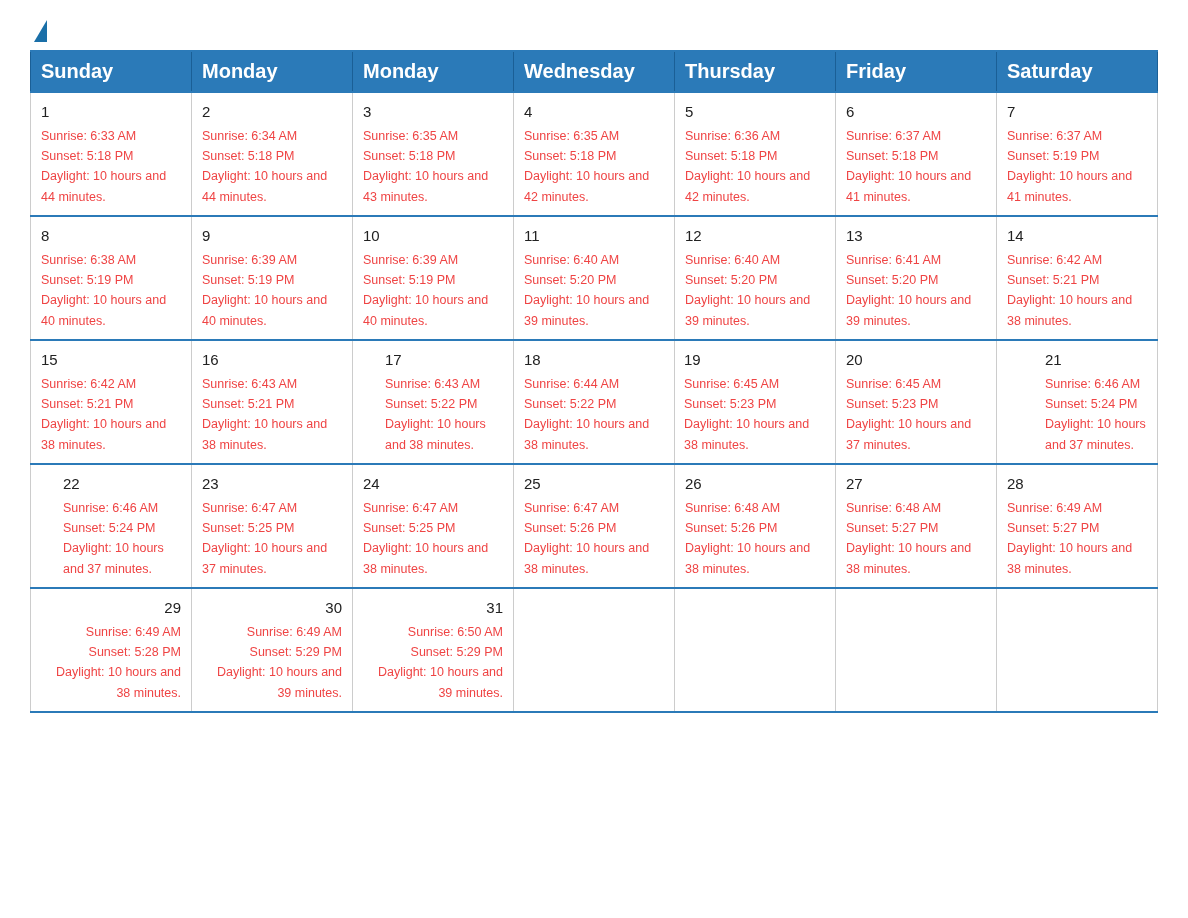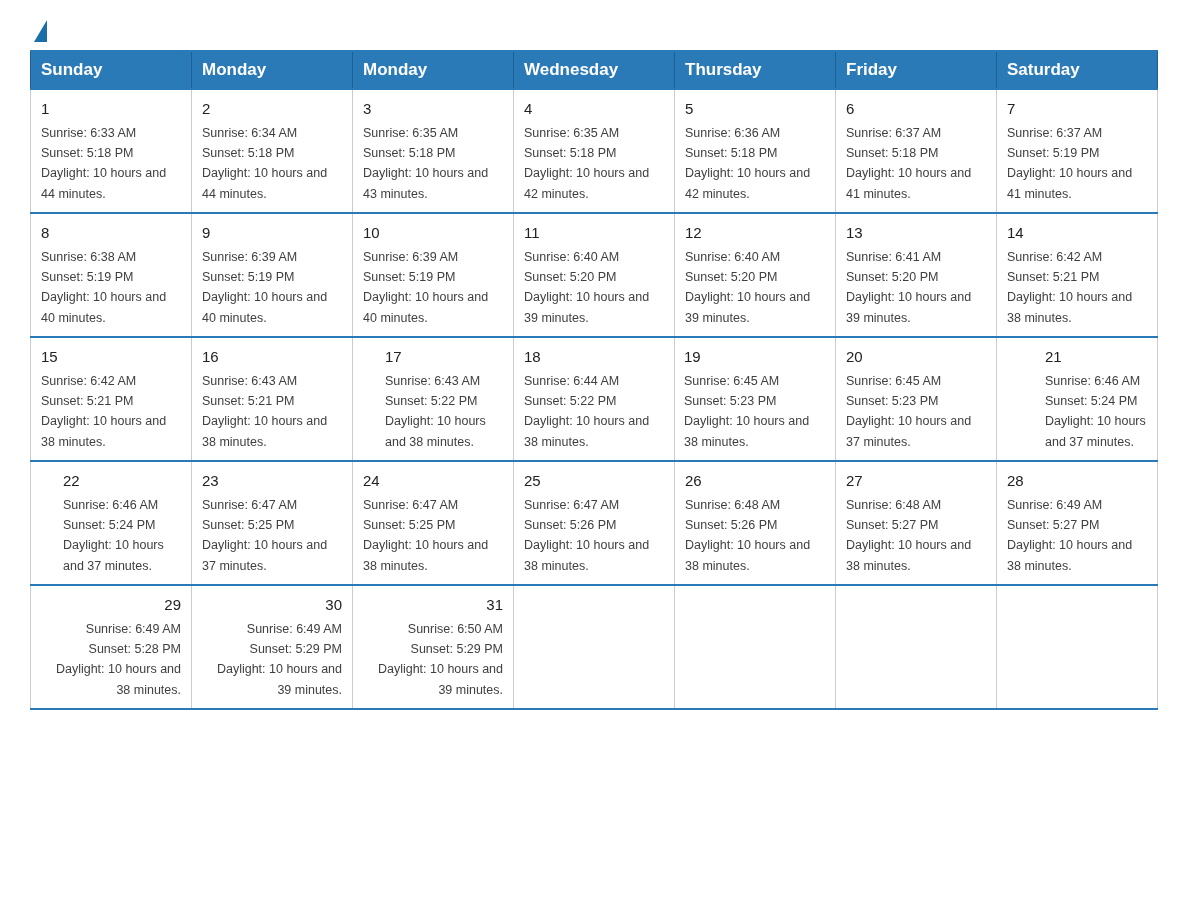--- a/index.html
+++ b/index.html
@@ -54,21 +54,21 @@
     .calendar {
       width: 100%;
       border-collapse: collapse;
       margin-top: 10px;
     }
     .calendar th {
       background-color: #2b7ab8;
       color: #fff;
       text-align: left;
       padding: 8px 10px;
-      font-size: 17px;
+      font-size: 20px;
       font-weight: bold;
       border: 1px solid #1a5f96;
     }
     .calendar td {
       vertical-align: top;
       padding: 8px 10px;
       border: 1px solid #ccc;
       font-size: 13px;
       width: 14.28%;
       min-height: 90px;
@@ -82,21 +82,21 @@
       border-top: 2px solid #2b7ab8;
     }
     .day-number {
       font-size: 15px;
       font-weight: normal;
       display: block;
       margin-bottom: 2px;
     }
     .day-info {
       font-size: 12.5px;
-      color: #404040;
+      color: #ef4444;
       line-height: 1.55;
     }
     .row-separator {
       border-top: 2px solid #2b7ab8 !important;
     }
     .empty-cell {
       background: #fff;
     }
   </style>
 </head>

